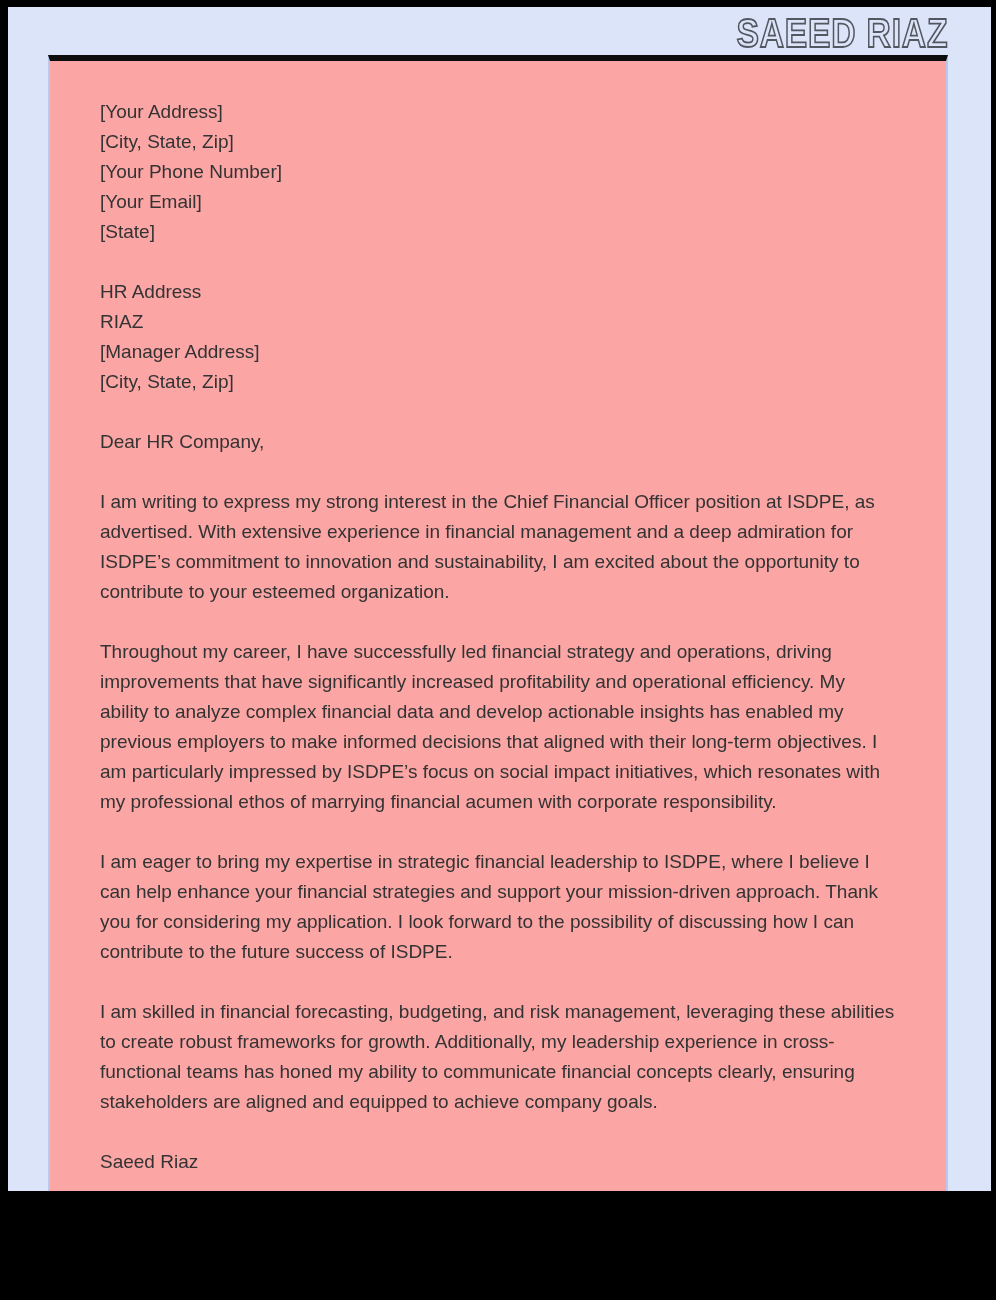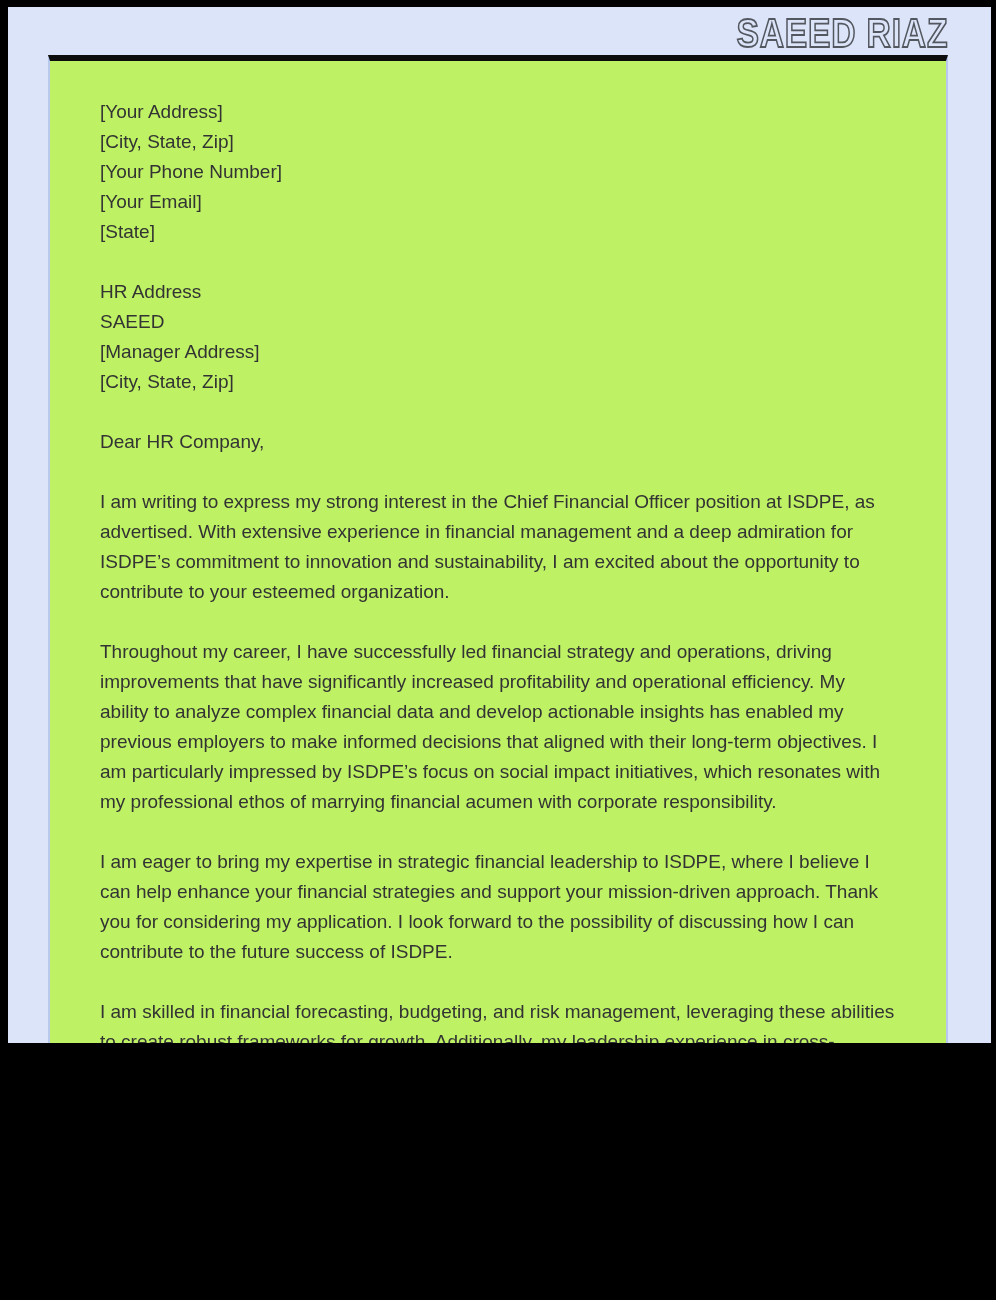--- a/index.html
+++ b/index.html
@@ -12,21 +12,21 @@
     background: var(--frame, #000000);
     position: relative;
     overflow: hidden;
     font-family: "Liberation Sans", "DejaVu Sans", sans-serif;
   }
   .page {
     position: absolute;
     left: 8px;
     top: 7px;
     width: 983px;
-    height: 1036px;
+    height: 1184px;
     background: var(--page-background, #dce4f9);
     overflow: hidden;
   }
   .header-name {
     position: absolute;
     top: 4px;
     right: 43px;
     font-size: 41px;
     line-height: 44px;
     font-weight: 700;
@@ -37,21 +37,21 @@
     transform-origin: right center;
     white-space: nowrap;
   }
   .letter-card {
     position: absolute;
     left: 40px;
     top: 48px;
     width: 900px;
     height: 1210px;
     box-sizing: border-box;
-    background: #bef264;
+    background: #fca5a5;
     border-top: 6px solid var(--card-top-border, #0d0d0d);
     border-left: 2px solid var(--card-border, #b9c9ee);
     border-right: 2px solid var(--card-border, #b9c9ee);
     border-bottom: 2px solid var(--card-border, #b9c9ee);
     overflow: hidden;
   }
   .letter-body {
     padding: 36px 50px 0 50px;
     font-size: 19px;
     line-height: 30px;
@@ -96,21 +96,21 @@
       <div class="block">
         <div>[Your Address]</div>
         <div>[City, State, Zip]</div>
         <div>[Your Phone Number]</div>
         <div>[Your Email]</div>
         <div>[State]</div>
       </div>
 
       <div class="block">
         <div>HR Address</div>
-        <div>SAEED</div>
+        <div>RIAZ</div>
         <div>[Manager Address]</div>
         <div>[City, State, Zip]</div>
       </div>
 
       <p>Dear HR Company,</p>
 
       <p>I am writing to express my strong interest in the Chief Financial Officer position at ISDPE, as advertised. With extensive experience in financial management and a deep admiration for ISDPE’s commitment to innovation and sustainability, I am excited about the opportunity to contribute to your esteemed organization.</p>
       <p>Throughout my career, I have successfully led financial strategy and operations, driving improvements that have significantly increased profitability and operational efficiency. My ability to analyze complex financial data and develop actionable insights has enabled my previous employers to make informed decisions that aligned with their long-term objectives. I am particularly impressed by ISDPE’s focus on social impact initiatives, which resonates with my professional ethos of marrying financial acumen with corporate responsibility.</p>
       <p>I am eager to bring my expertise in strategic financial leadership to ISDPE, where I believe I can help enhance your financial strategies and support your mission-driven approach. Thank you for considering my application. I look forward to the possibility of discussing how I can contribute to the future success of ISDPE.</p>
       <p>I am skilled in financial forecasting, budgeting, and risk management, leveraging these abilities to create robust frameworks for growth. Additionally, my leadership experience in cross-functional teams has honed my ability to communicate financial concepts clearly, ensuring stakeholders are aligned and equipped to achieve company goals.</p>

